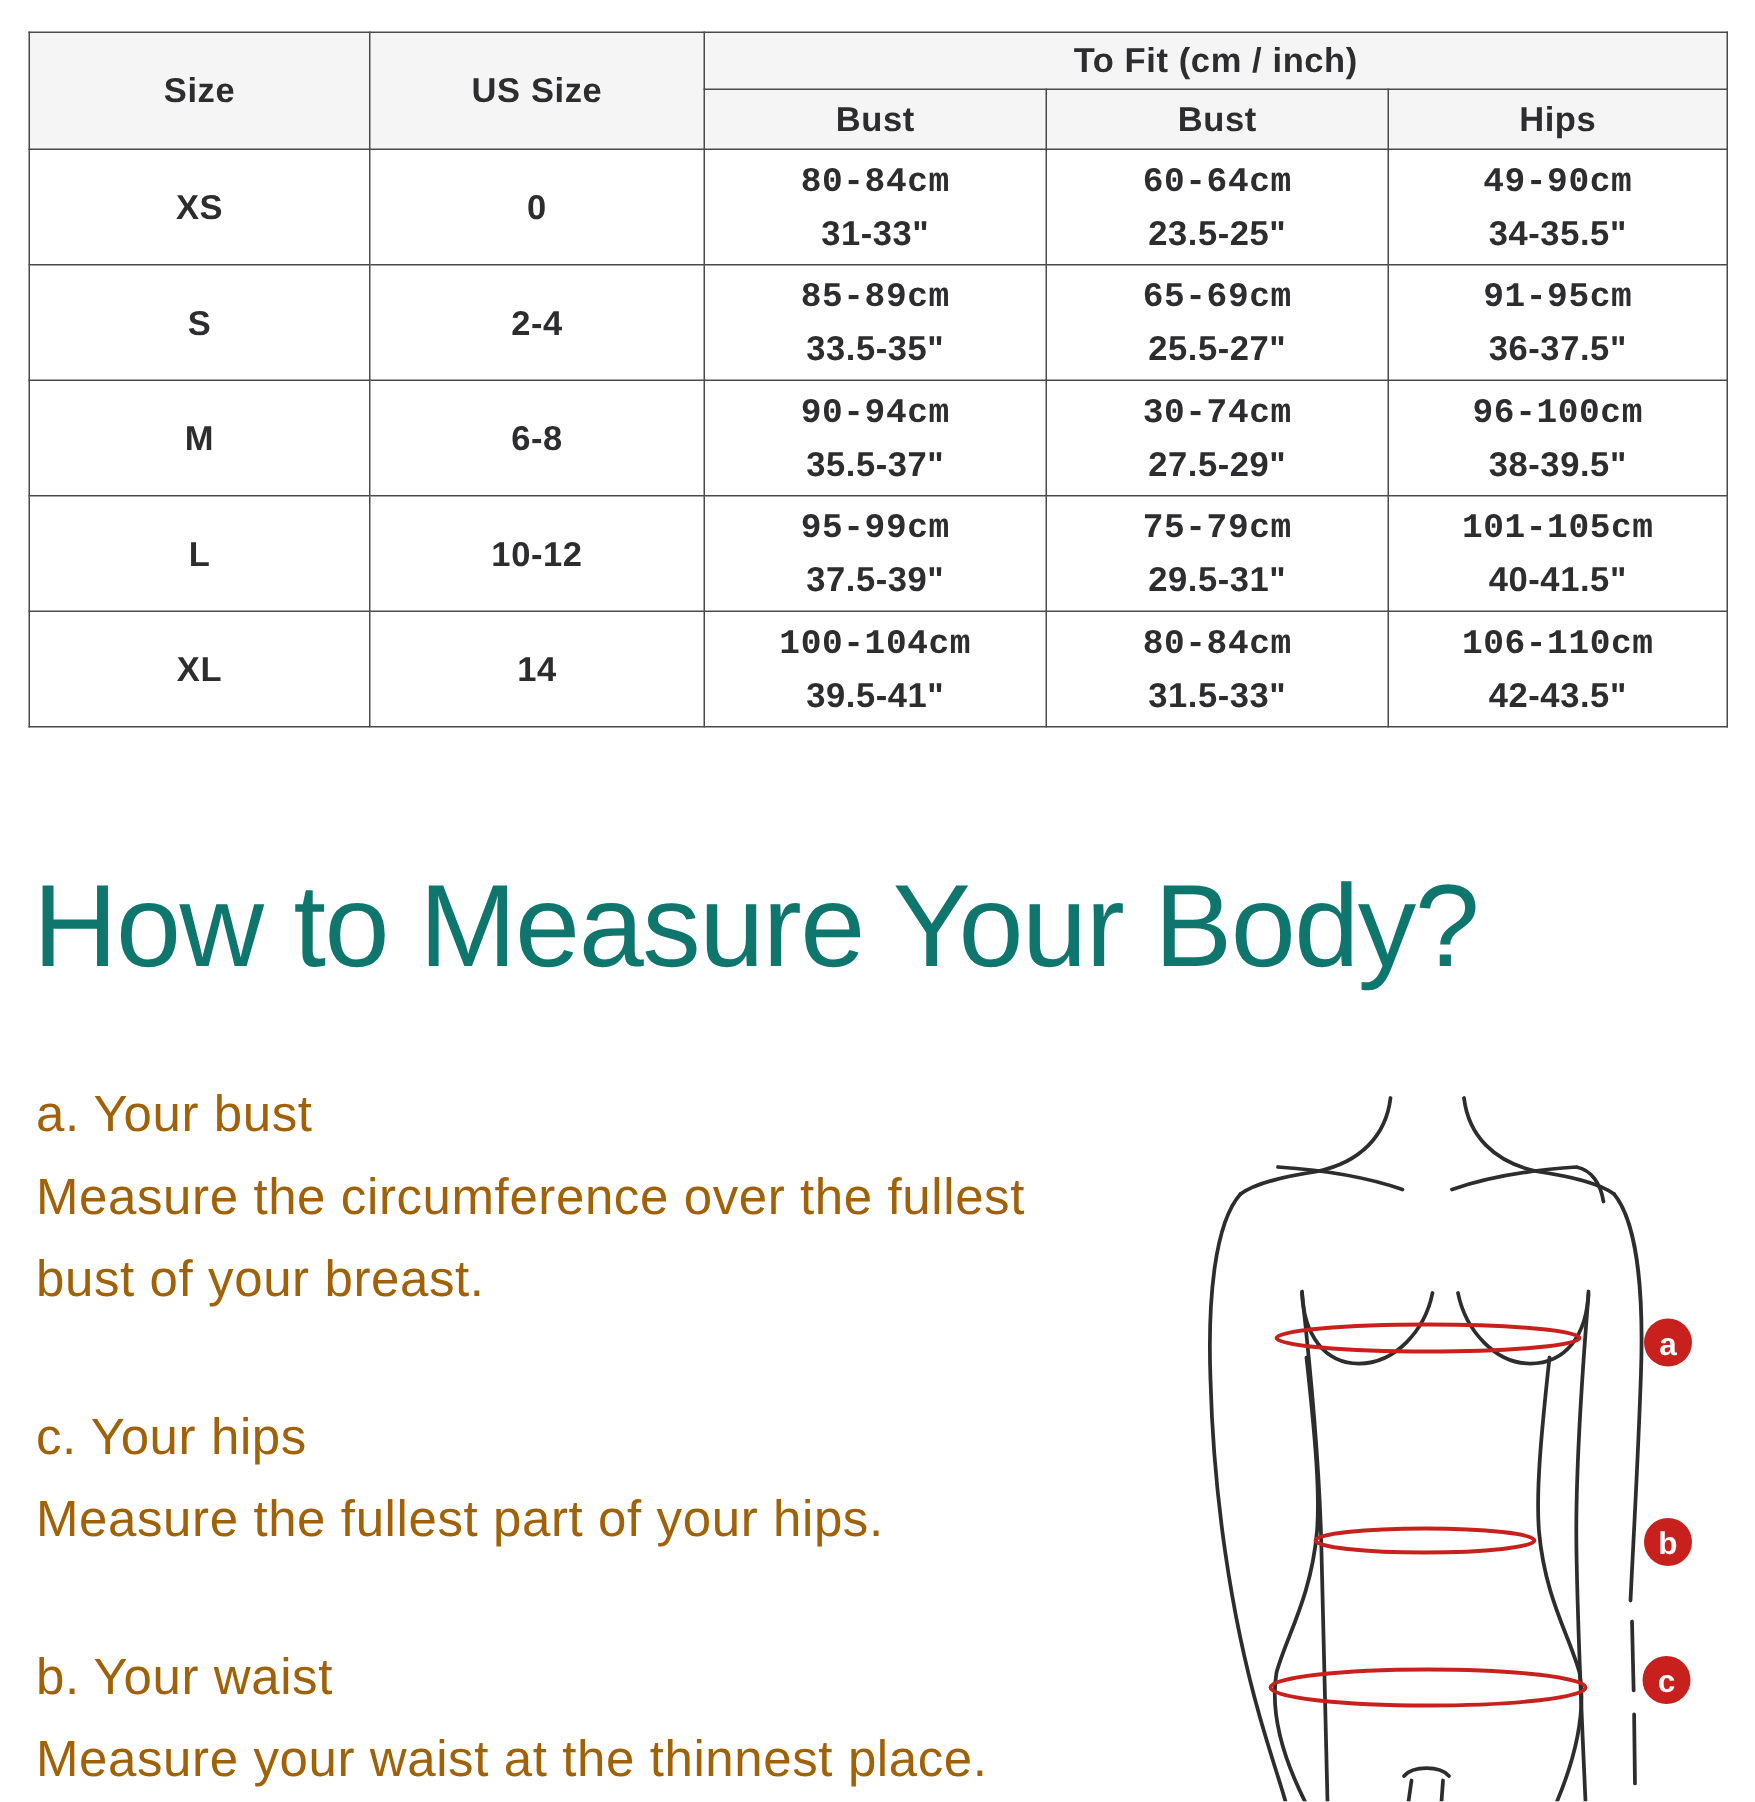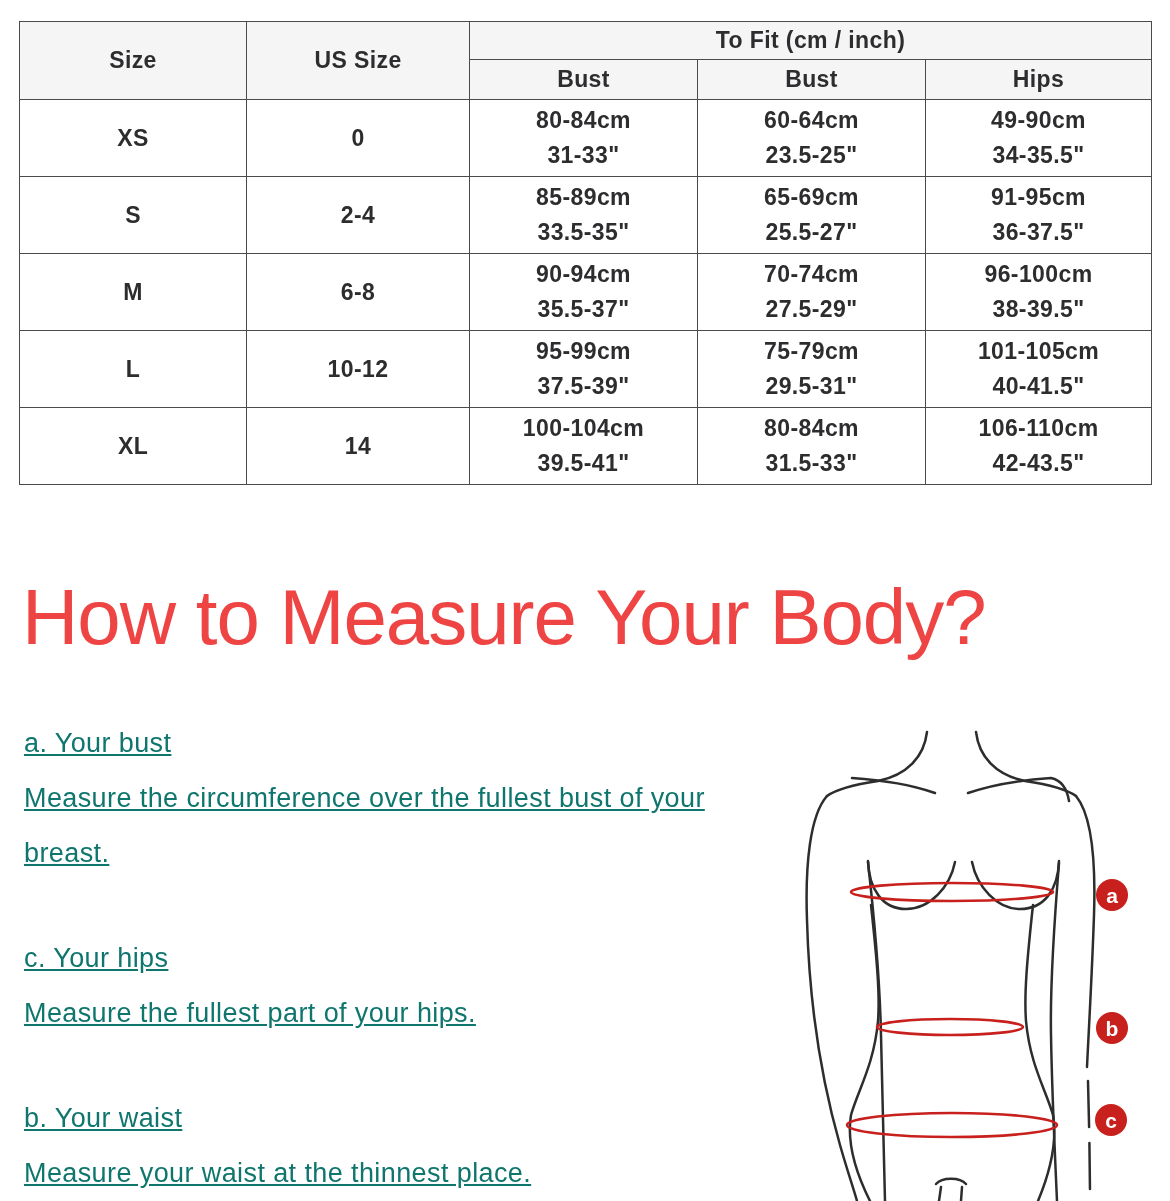--- a/index.html
+++ b/index.html
@@ -28,39 +28,38 @@
     padding:0;
     font-size:23px;
     font-weight:700;
     letter-spacing:0.4px;
     color:#2d2d2f;
   }
   .size-chart thead th { background:#f5f5f6; }
   .size-chart .th-top  { height:38px; }
   .size-chart .th-sub  { height:40px; }
   .size-chart tbody td { height:77px; background:#ffffff; }
-  .size-chart .cm { margin-bottom:8px; }
+  .size-chart .cm { margin-bottom:8px;font-family:Liberation Mono, monospace; }
 
   
   .measure-title {
     font-size:78px;
     font-weight:400;
     line-height:1;
     letter-spacing:-1px;
-    color:#ef4444;
+    color:#0f766e;
     margin:93px 0 0 22px;
   }
   .measure-text {
     margin:60px 0 0 24px;
     width:760px;
-    font-size:27px;
+    font-size:34px;
     line-height:55px;
     letter-spacing:0.4px;
-    color:#0f766e;
-    text-decoration:underline;
+    color:#a16207;
   }
   .m-block { margin-bottom:50px; }
   .m-desc  { max-width:730px; }
 
   .body-diagram {
     position:absolute;
     left:800px;
     top:715px;
   }
   .badge-letter {
@@ -130,21 +129,21 @@
             </td>
         </tr>
         <tr>
           <td>M</td>
           <td>6-8</td>
           <td>
               <div class="cm">90-94cm</div>
               <div>35.5-37"</div>
             </td>
           <td>
-              <div class="cm">70-74cm</div>
+              <div class="cm">30-74cm</div>
               <div>27.5-29"</div>
             </td>
           <td>
               <div class="cm">96-100cm</div>
               <div>38-39.5"</div>
             </td>
         </tr>
         <tr>
           <td>L</td>
           <td>10-12</td>

